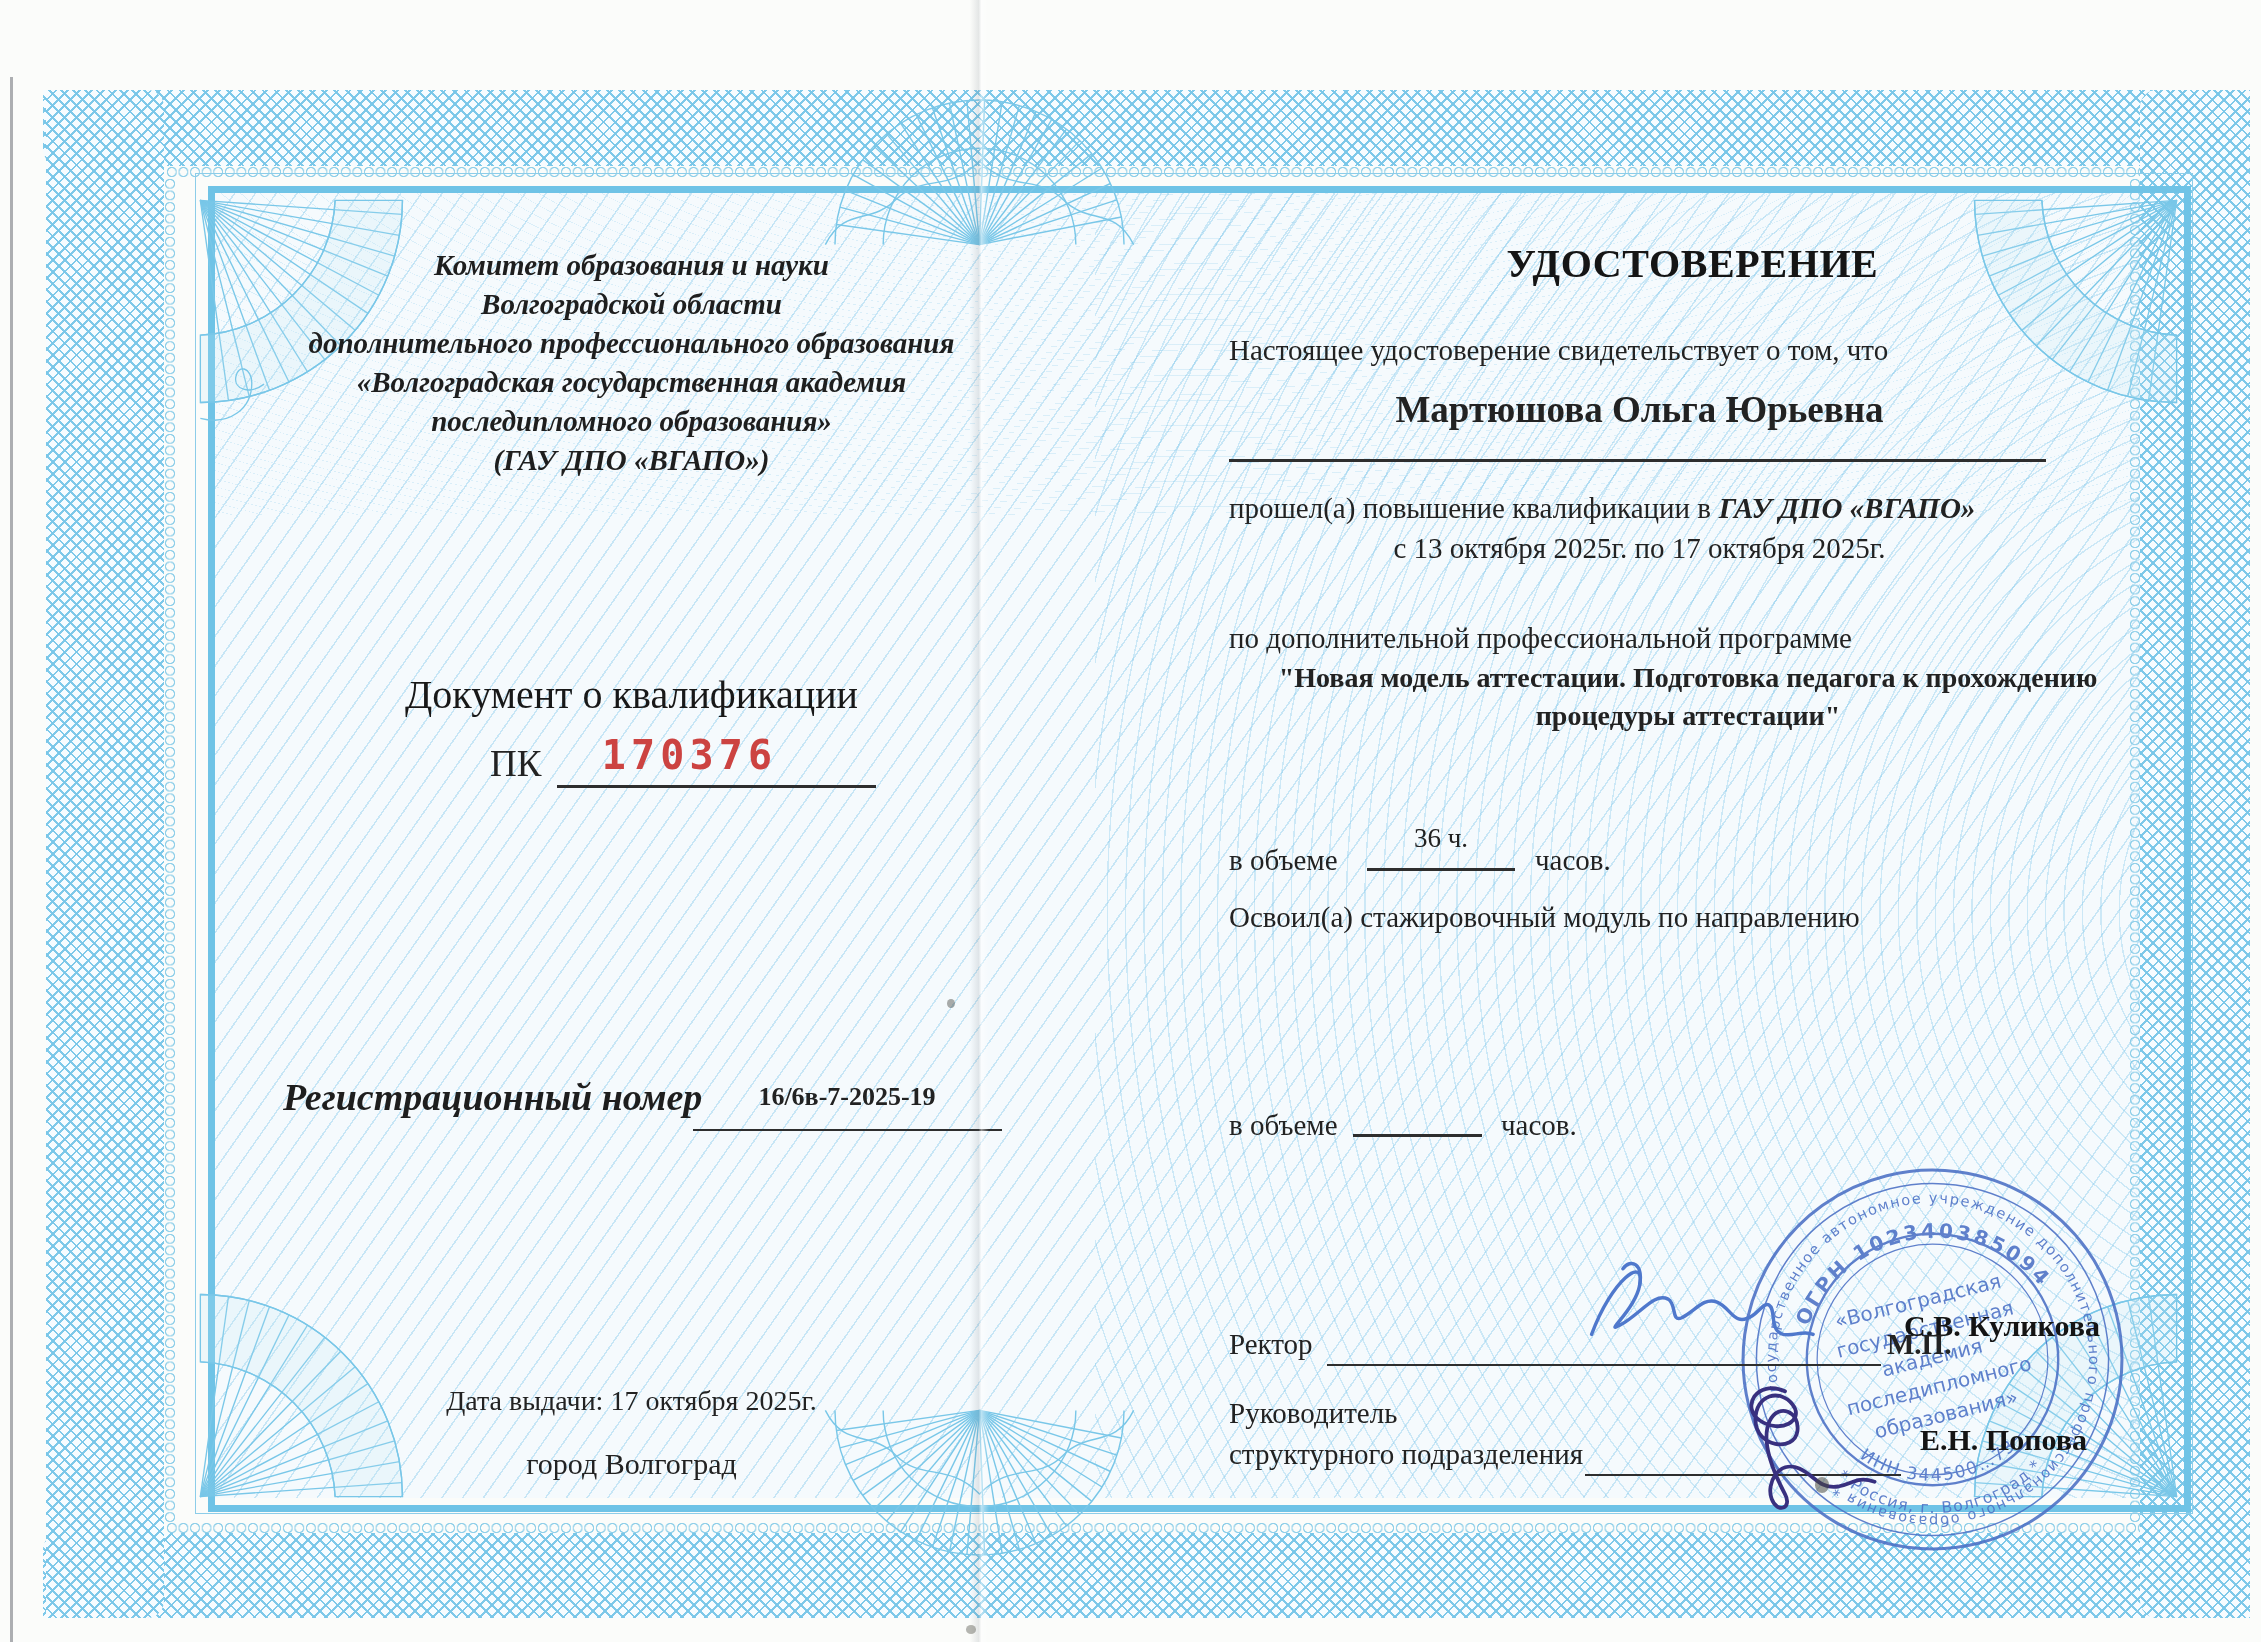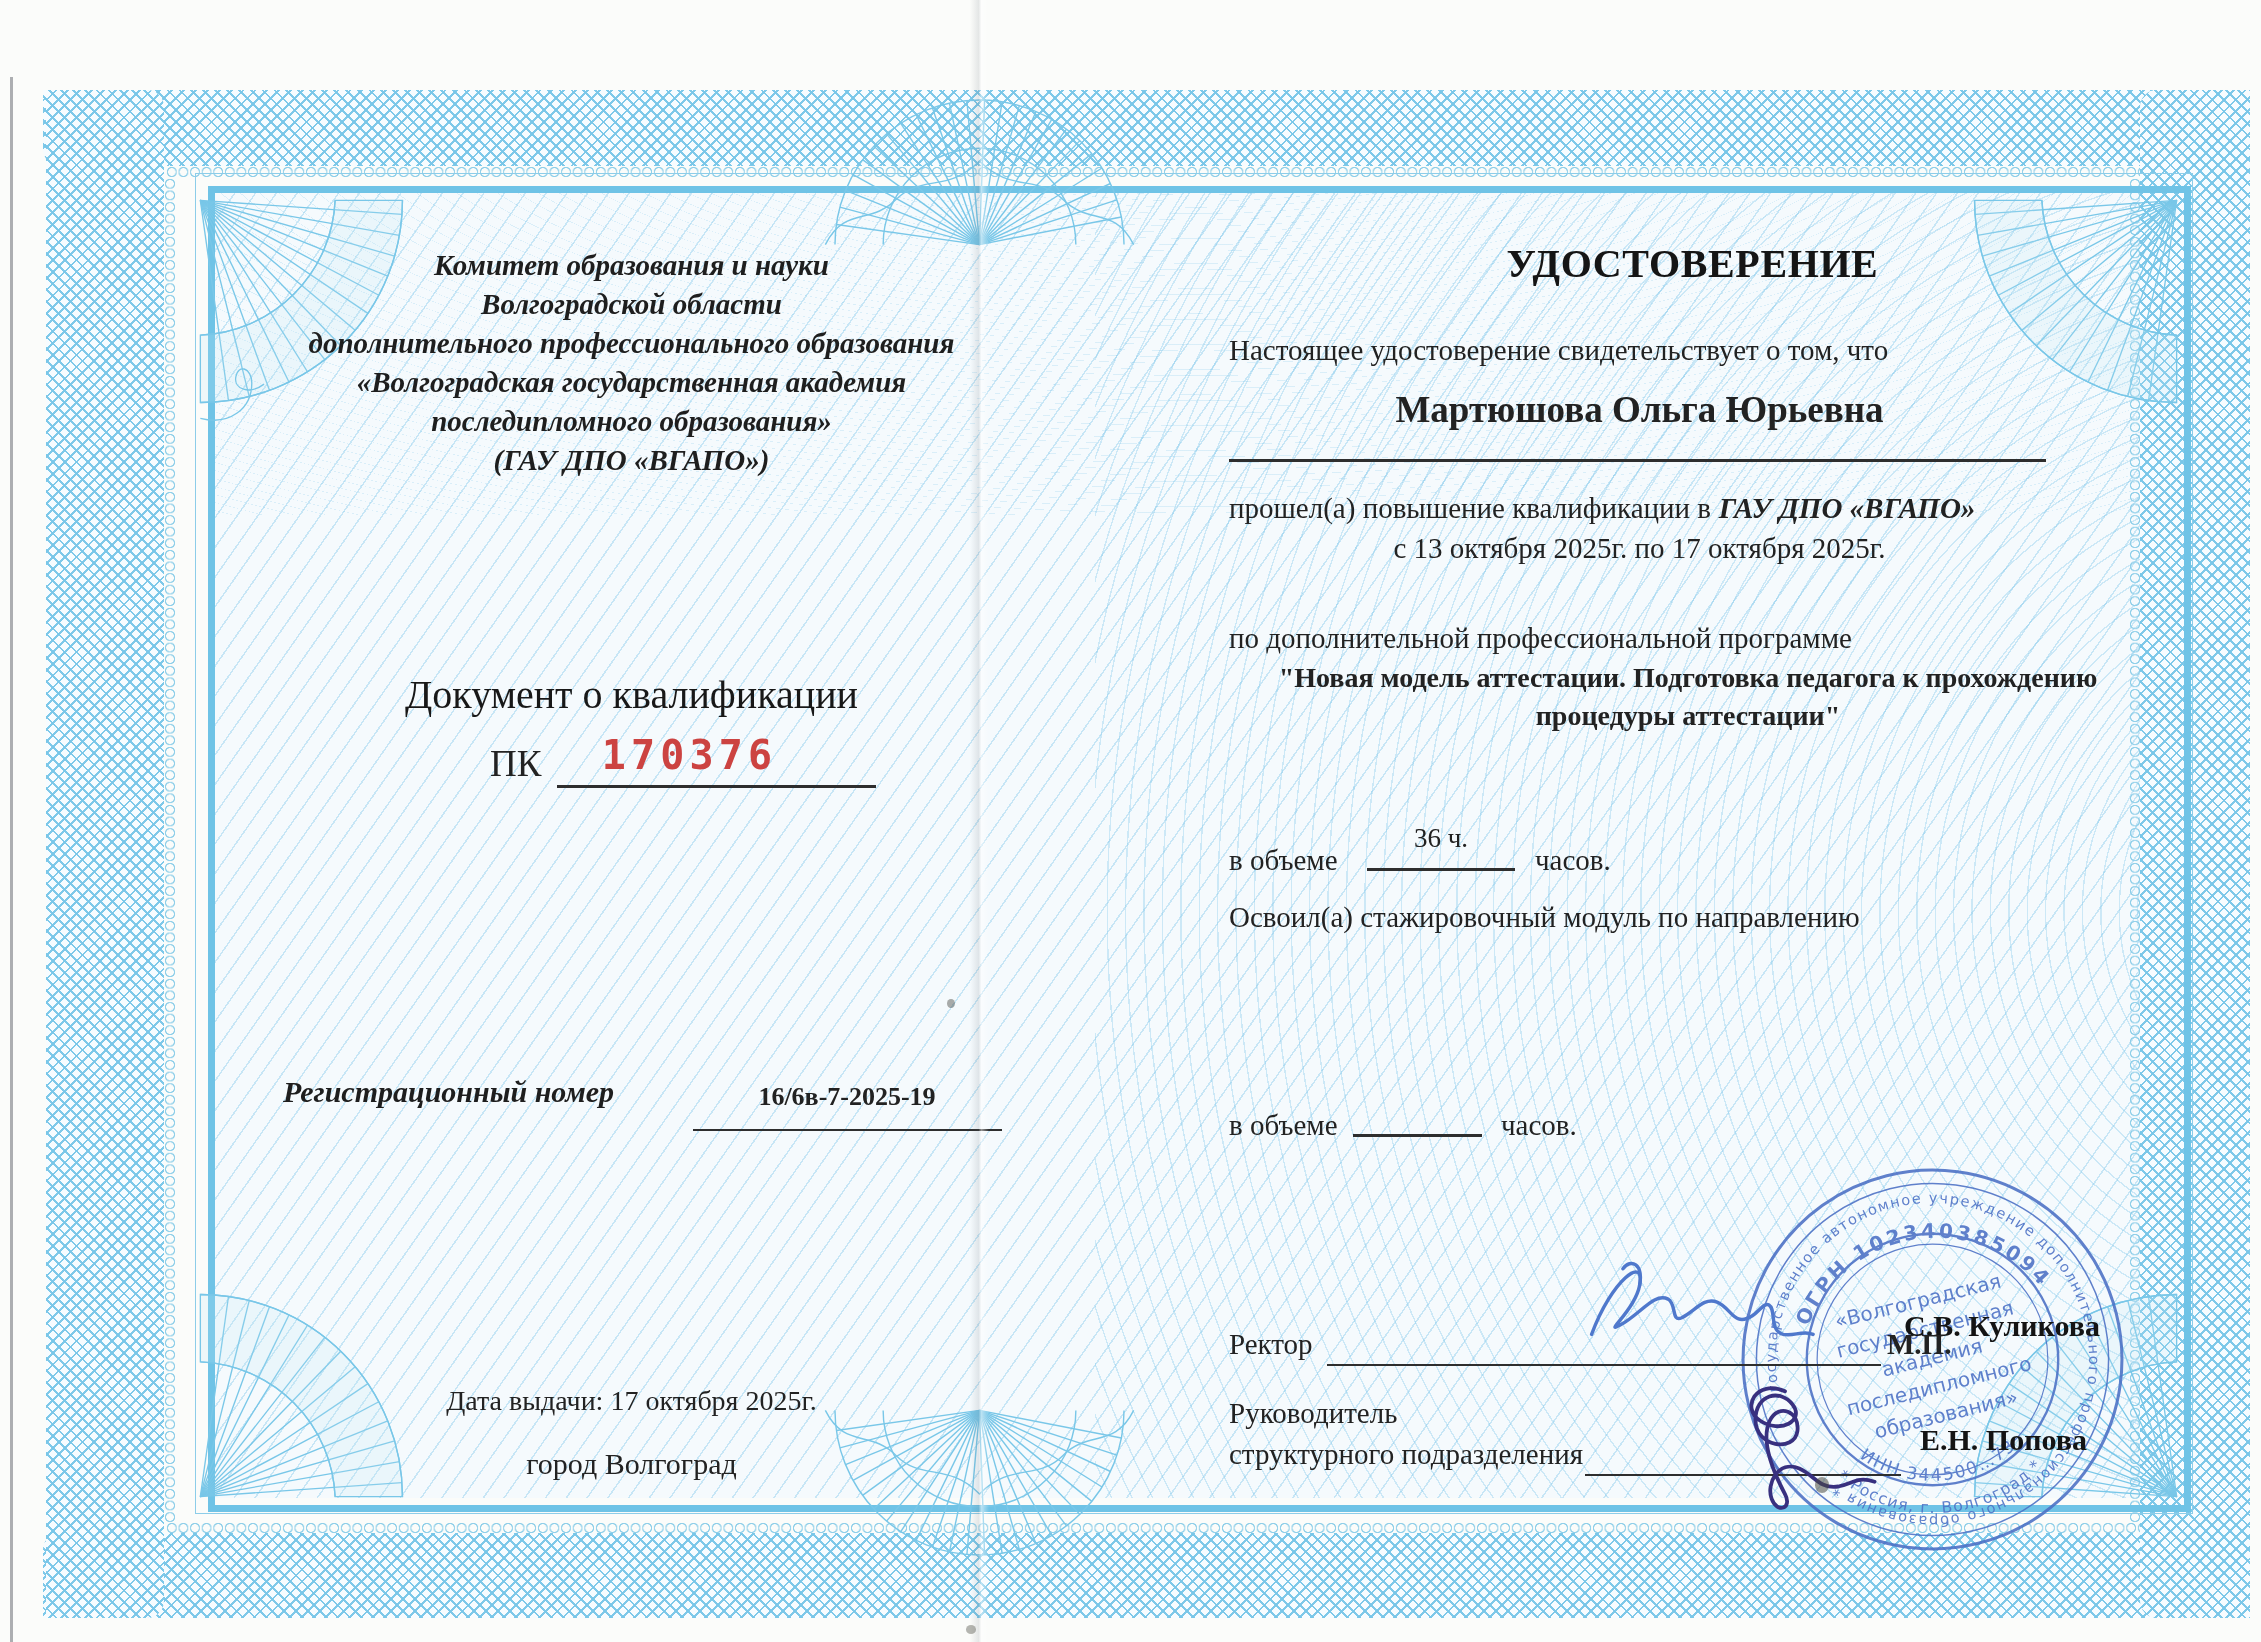--- a/index.html
+++ b/index.html
@@ -41,21 +41,21 @@
   svg.orn path.fill{fill:rgba(190,228,246,.20);}
   
   .t{position:absolute;z-index:4;white-space:nowrap;}
   .center{text-align:center;}
   .authority{left:229px;top:246px;width:805px;font-size:29px;line-height:39px;font-style:italic;font-weight:700;color:#1e1e1e;}
   .doc-title{left:229px;top:671px;width:805px;font-size:40px;color:#181818;}
   .pk-label{left:490px;top:742px;font-size:37px;}
   .pk-number{left:580px;top:732px;width:219px;text-align:center;font-family:"DejaVu Sans Mono","Liberation Mono",monospace;
              font-size:40px;font-weight:700;color:#cc4341;letter-spacing:5.2px;}
   .rule{position:absolute;background:#2e2e2e;height:2.6px;z-index:3;}
-  .reg-label{left:283px;top:1075px;font-size:30px;font-style:italic;font-weight:700;color:#1e1e1e;}
+  .reg-label{left:283px;top:1075px;font-size:38px;font-style:italic;font-weight:700;color:#1e1e1e;}
   .reg-value{left:699px;top:1082px;width:296px;text-align:center;font-size:26px;font-weight:700;}
   .issue-date{left:229px;top:1385px;width:805px;font-size:28px;}
   .city{left:229px;top:1447px;width:805px;font-size:30px;}
   .r-title{left:1264px;top:240px;width:857px;font-size:40px;font-weight:700;letter-spacing:0.6px;color:#151515;}
   .r-subtitle{left:1211px;top:301px;width:857px;font-size:31px;font-weight:700;}
   .r-statement{left:1229px;top:334px;font-size:29px;}
   .r-name{left:1211px;top:388px;width:857px;font-size:37px;font-weight:700;}
   .r-caption{left:1211px;top:475px;width:857px;font-size:19.3px;font-style:italic;}
   .r-passed{left:1229px;top:492px;font-size:29px;}
   .r-passed b{font-style:italic;font-weight:700;margin-left:7.7px;}

